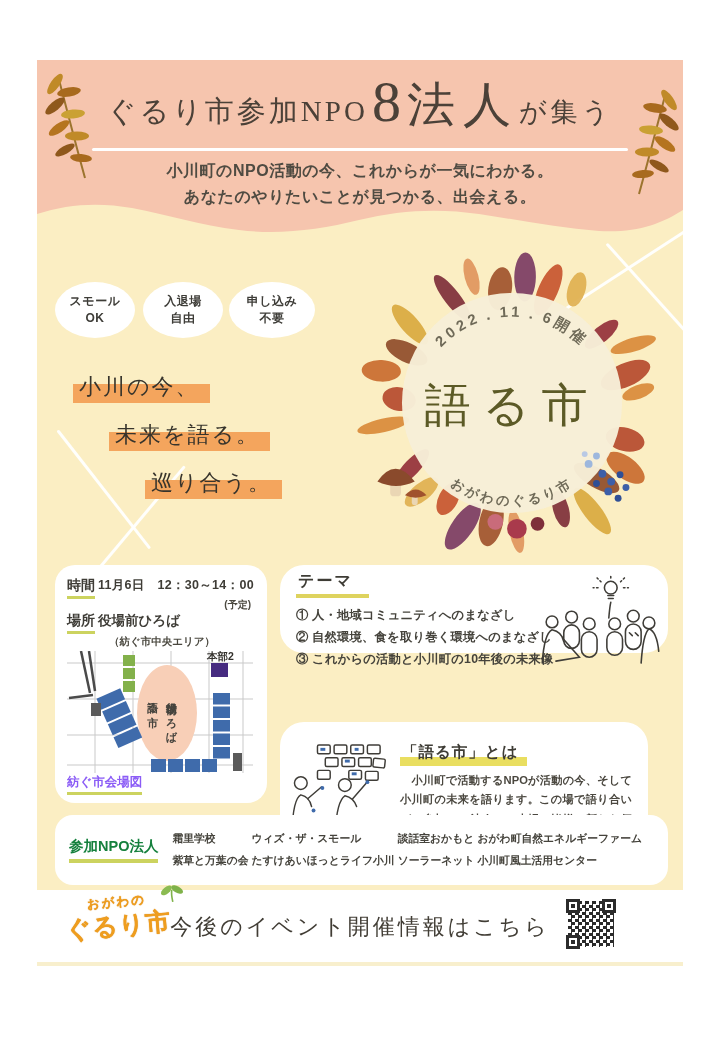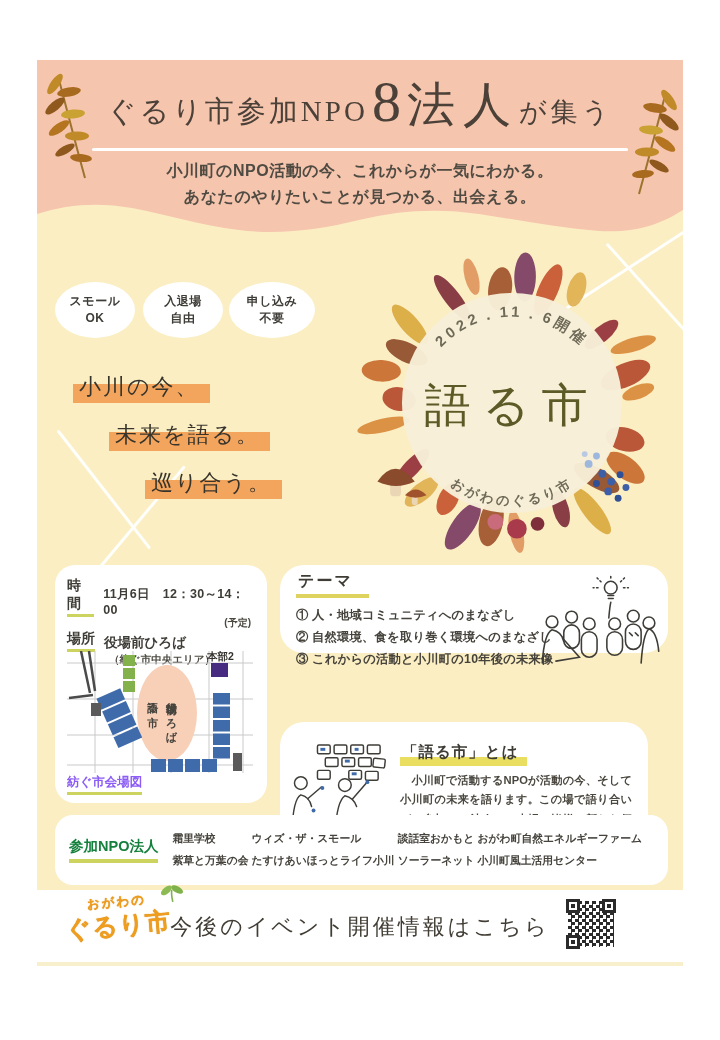--- a/index.html
+++ b/index.html
@@ -47,21 +47,21 @@
   .wreath-title { fill:#5c5a26; font-size:47px; letter-spacing:12px; font-family:"Liberation Serif",serif; }
 
   
   .wbox { position:absolute; background:#ffffff; border-radius:24px; }
   .box-info  { left:18px;  top:505px; width:212px; height:238px; border-radius:20px; padding:12px; }
   .box-theme { left:243px; top:505px; width:388px; height:88px; padding:6px 16px 10px; }
   .box-about { left:243px; top:662px; width:368px; height:126px; padding:20px 16px; }
   .box-npo   { left:18px;  top:755px; width:613px; height:70px; border-radius:18px;
                display:flex; align-items:center; gap:14px; padding:0 14px; }
 
-  .inf-row { display:flex; align-items:flex-end; gap:9px; margin-bottom:2px; }
+  .inf-row { display:flex; align-items:flex-start; gap:3px; margin-bottom:2px; }
   .inf-label { font-size:14px; font-weight:800; color:#3e3c36; border-bottom:3.5px solid #ccd35f; padding-bottom:1px; }
   .time-val { font-size:12.5px; font-weight:800; color:#3e3c36; letter-spacing:0.3px; }
   .time-note { font-size:10px; font-weight:700; color:#4a483f; text-align:right; padding-right:4px; margin-top:-3px; }
   .place-val { font-size:13.5px; font-weight:800; color:#3e3c36; }
   .place-note { font-size:10.5px; font-weight:700; color:#4a483f; margin-left:42px; margin-top:-1px; }
   .mapsvg { position:absolute; left:12px; top:86px; width:186px; height:128px; }
   .map-hq { font-size:10.5px; font-weight:800; fill:#33312c; font-family:"Liberation Sans",sans-serif; }
   .plaza-txt { position:absolute; left:88px; top:128px; height:92px; writing-mode:vertical-rl;
                font-size:11px; font-weight:800; color:#46443e; letter-spacing:1px; line-height:1.7; }
   .map-caption { position:absolute; left:12px; bottom:8px; font-size:12.5px; font-weight:800;

